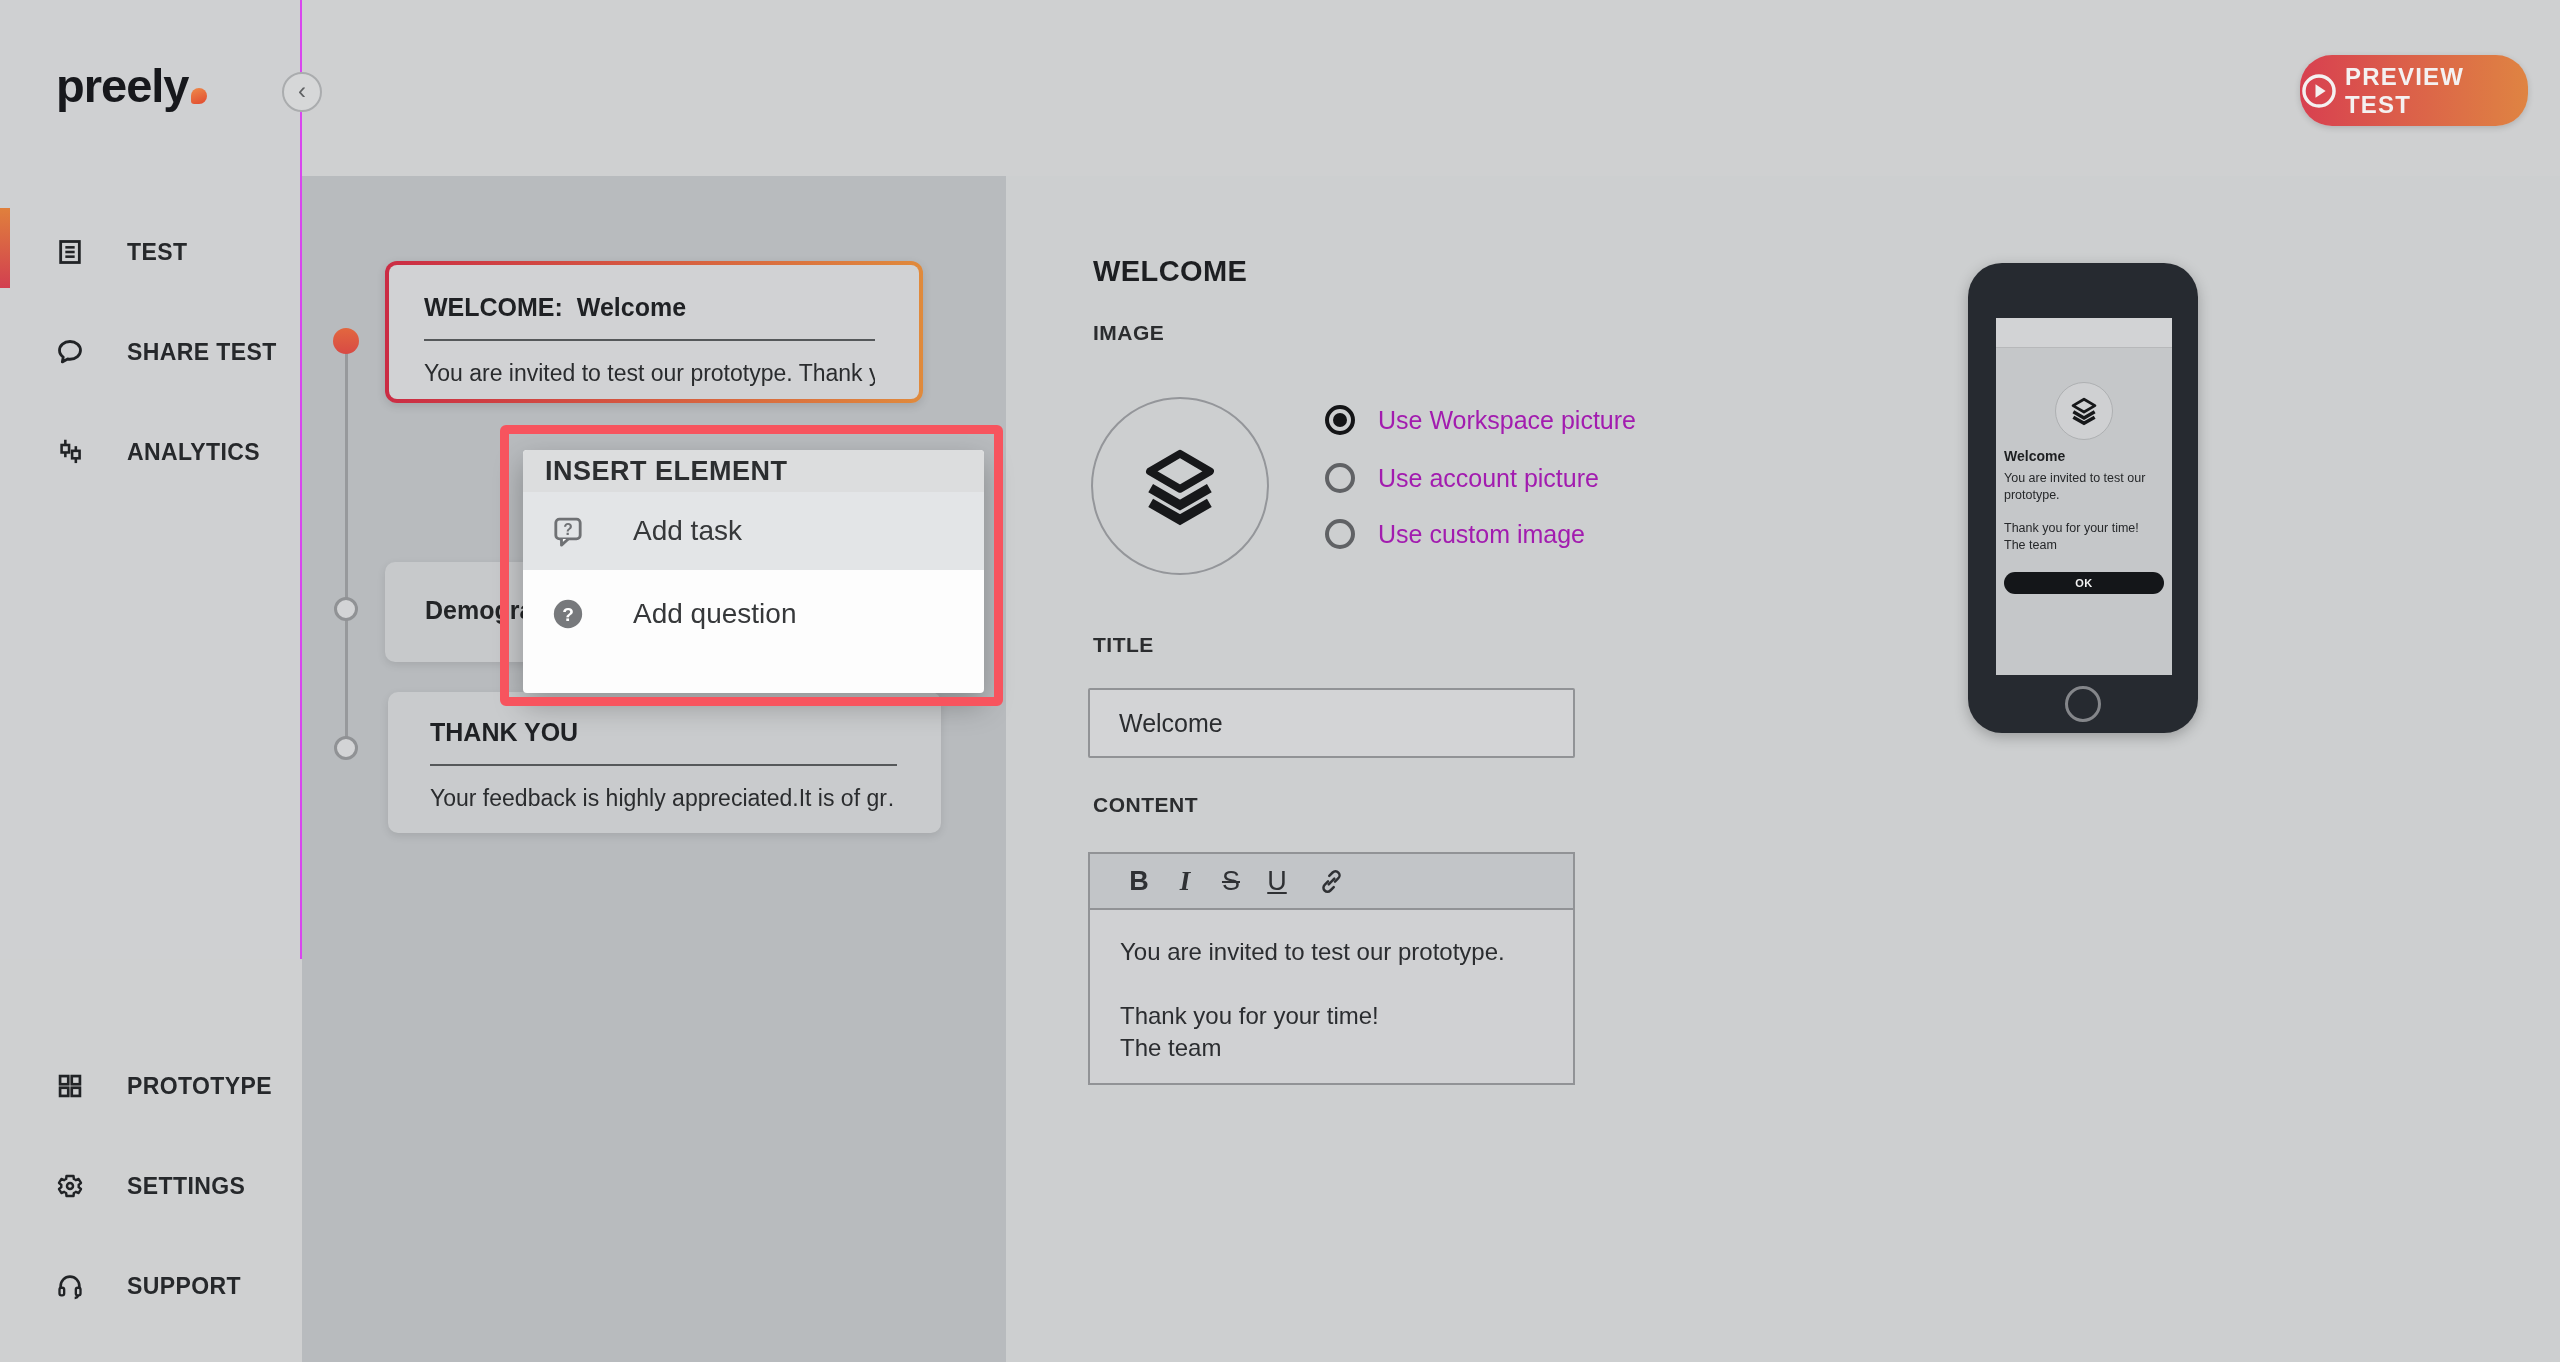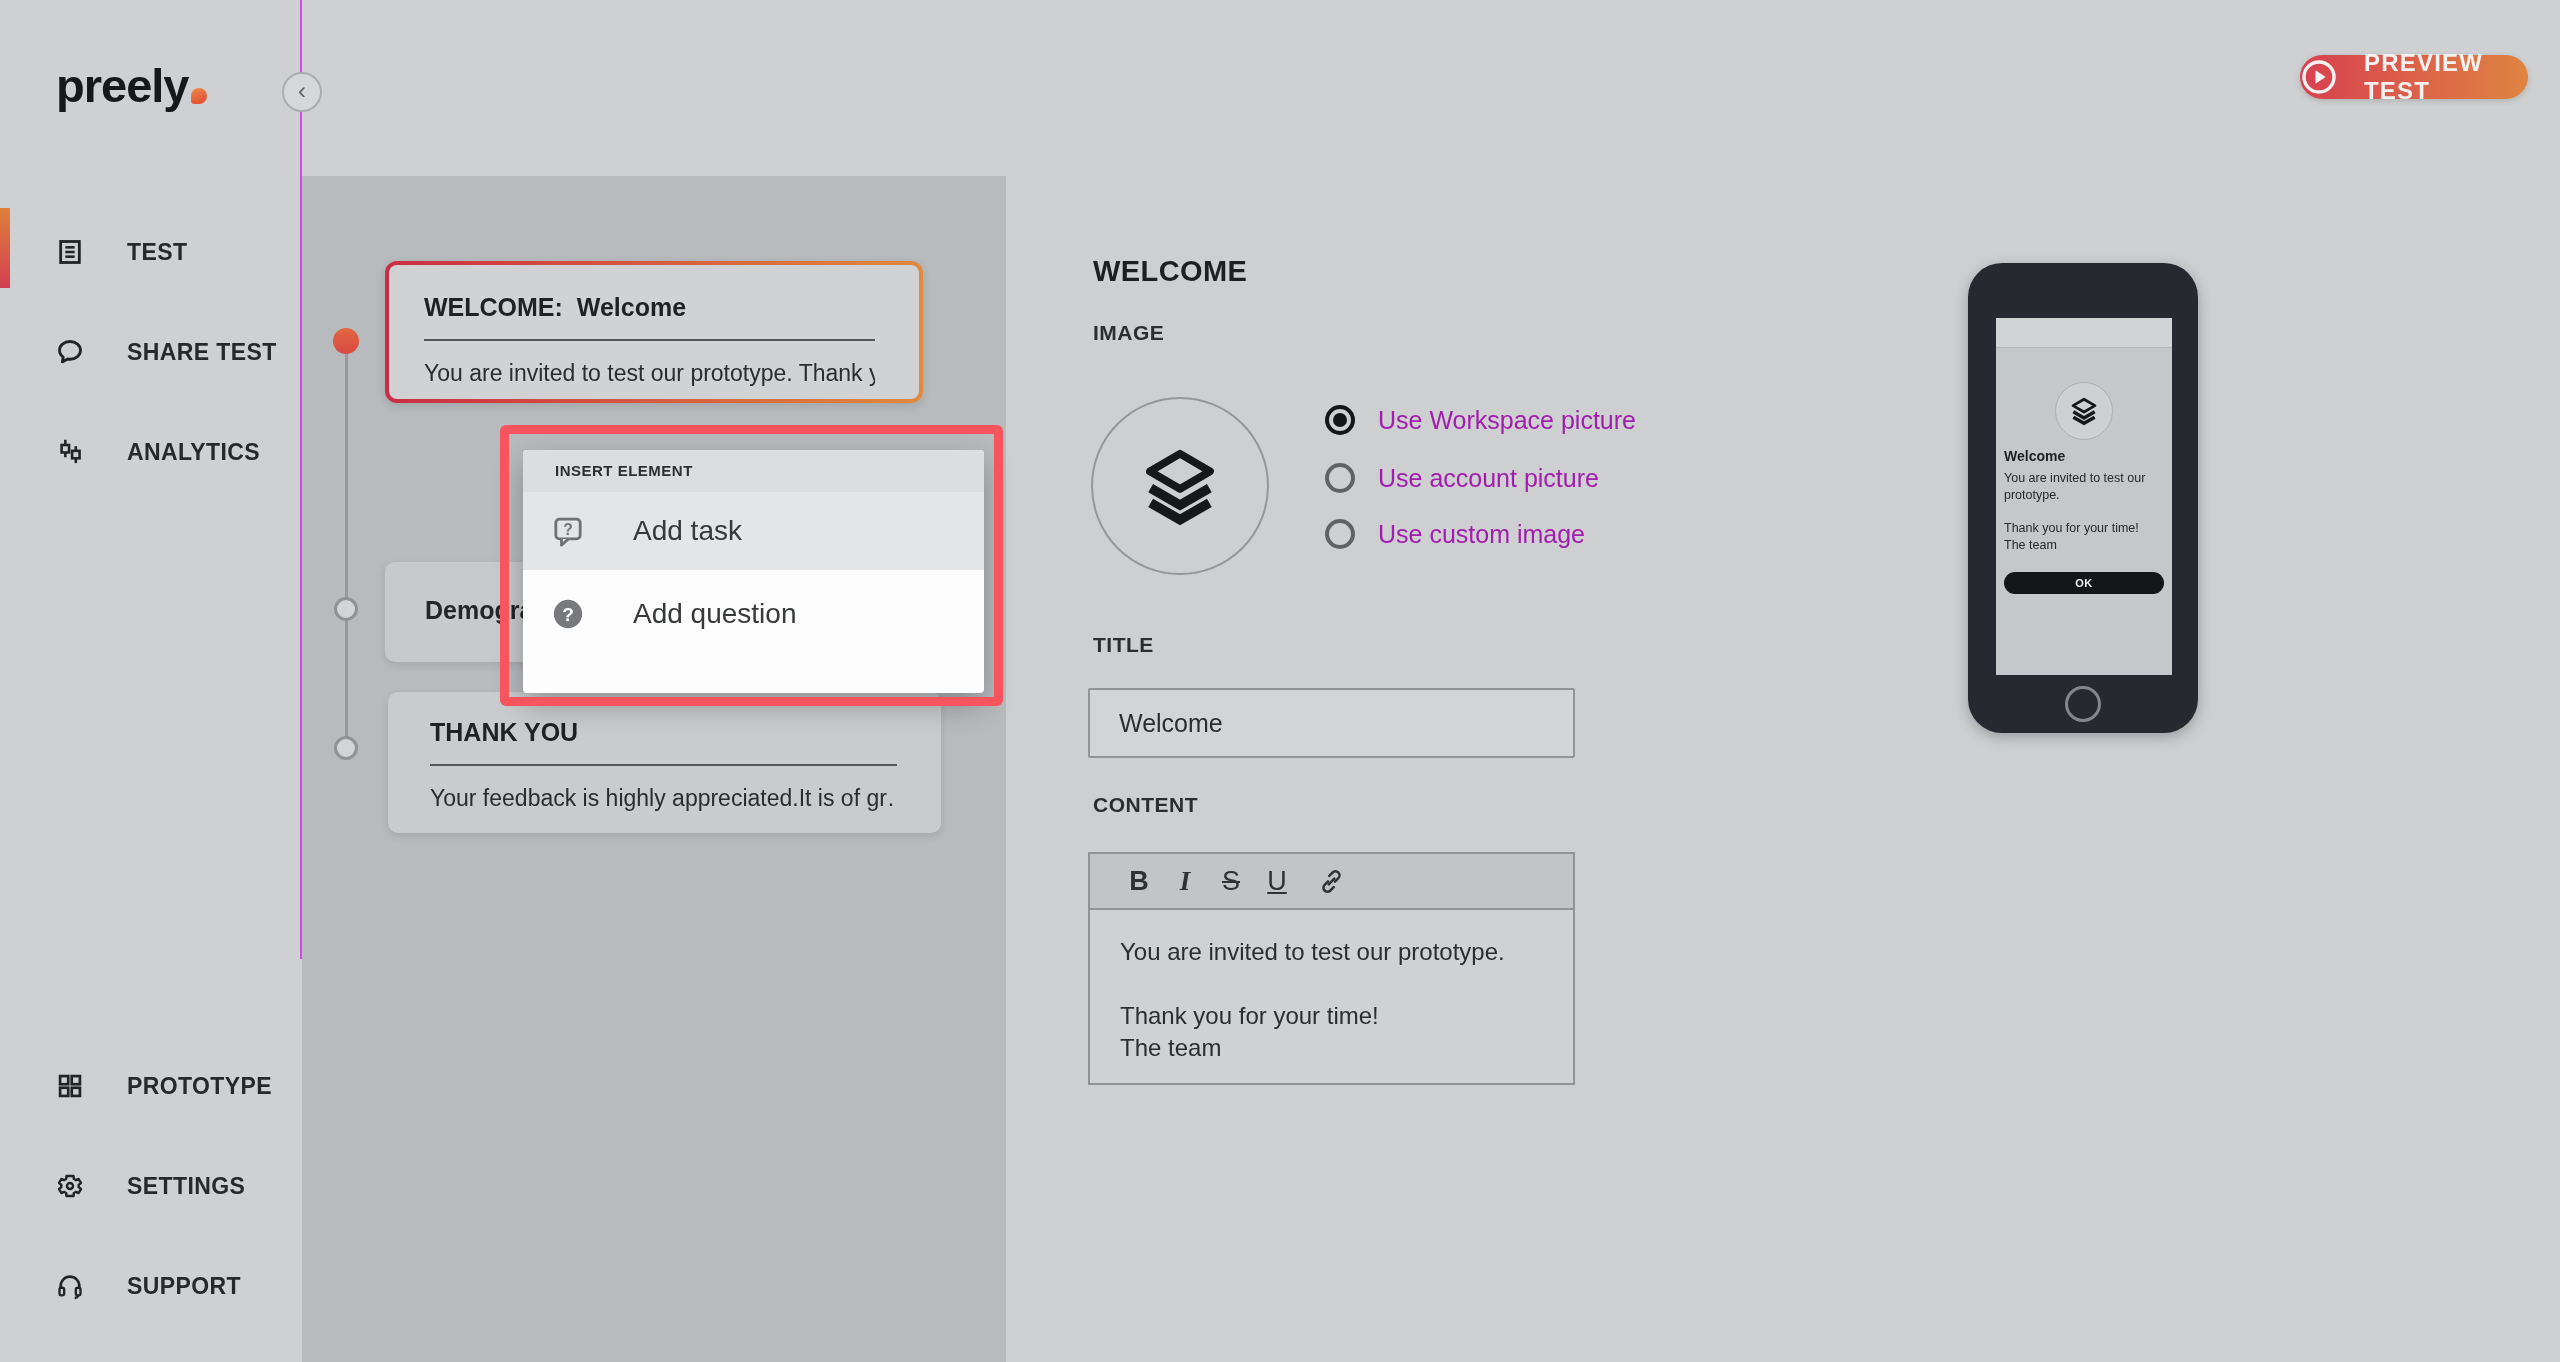--- a/index.html
+++ b/index.html
@@ -18,23 +18,23 @@
   .nav-item .nlabel{position:absolute;left:127px;top:50%;transform:translateY(-50%);
         font-size:23px;font-weight:600;letter-spacing:.4px;color:#26282b;white-space:nowrap;}
   .active-bar{position:absolute;left:0;top:208px;width:10px;height:80px;
         background:linear-gradient(180deg,#e0803c,#d23f50);}
   
   .back-btn{position:absolute;left:282px;top:72px;width:40px;height:40px;border-radius:50%;
         background:#d6d7d8;border:2px solid #aaacae;box-sizing:border-box;z-index:6;
         color:#5f6163;font-size:24px;line-height:34px;text-align:center;cursor:pointer;}
   .crumb{position:absolute;left:356px;top:70px;font-size:33px;color:#3b3e41;white-space:pre;}
   .crumb b{font-weight:700;color:#303336;}
-  .preview-btn{position:absolute;left:2300px;top:55px;width:228px;height:44px;border-radius:32px;
+  .preview-btn{position:absolute;left:2300px;top:55px;width:228px;height:71px;border-radius:32px;
         background:linear-gradient(90deg,#d84050,#df8442);display:flex;align-items:center;
-        justify-content:flex-start;gap:26px;cursor:pointer;box-shadow:0 2px 6px rgba(0,0,0,.15);}
+        justify-content:flex-start;gap:7px;cursor:pointer;box-shadow:0 2px 6px rgba(0,0,0,.15);}
   .preview-btn .plabel{color:#f4f1f1;font-size:24px;font-weight:700;letter-spacing:1.2px;}
   
   .timeline-col{position:absolute;left:302px;top:176px;width:704px;height:1186px;background:#b8bbbe;}
   .main-panel{position:absolute;left:1006px;top:176px;width:1554px;height:1186px;background:#cdcfd0;}
   
   .tl-line{position:absolute;left:345px;top:341px;width:3px;height:407px;background:#97999c;}
   .tl-dot{position:absolute;left:333px;top:328px;width:26px;height:26px;border-radius:50%;
         background:linear-gradient(180deg,#e2673f,#d84a44);}
   .tl-ring{position:absolute;left:334px;width:24px;height:24px;border-radius:50%;
         background:#d3d4d6;border:3px solid #909295;box-sizing:border-box;}
@@ -49,22 +49,22 @@
   .card-demo{position:absolute;left:385px;top:562px;width:538px;height:100px;border-radius:10px;
         background:#c7c9cb;box-shadow:0 3px 8px rgba(0,0,0,.10);box-sizing:border-box;
         padding:34px 30px 0 40px;overflow:hidden;z-index:1;}
   .card-demo .card-title{font-weight:600;font-size:25px;color:#232527;}
   .card-thanks{position:absolute;left:388px;top:692px;width:553px;height:141px;border-radius:10px;
         background:#c9cbcd;box-shadow:0 3px 8px rgba(0,0,0,.10);box-sizing:border-box;
         padding:26px 44px 0 42px;overflow:hidden;z-index:1;}
   
   .popup{position:absolute;left:523px;top:450px;width:461px;height:243px;background:#fdfdfd;
         border-radius:4px;box-shadow:0 12px 30px rgba(0,0,0,.28);z-index:30;overflow:hidden;}
-  .popup-header{height:42px;background:#dcddde;line-height:42px;padding-left:32px;
-        font-size:15px;font-weight:700;letter-spacing:.5px;color:#2c2e30;}
+  .popup-header{height:42px;background:#dcddde;line-height:42px;padding-left:22px;
+        font-size:27px;font-weight:700;letter-spacing:.5px;color:#2c2e30;}
   .menu-item{position:relative;cursor:pointer;}
   .menu-item.task{height:78px;background:#e3e5e7;}
   .menu-item.question{height:88px;background:#fdfdfd;}
   .menu-item .micon{position:absolute;left:28px;top:50%;transform:translateY(-50%);width:34px;height:34px;}
   .menu-item .mlabel{position:absolute;left:110px;top:50%;transform:translateY(-50%);
         font-size:28px;color:#36383a;}
   .red-annotation{position:absolute;left:500px;top:425px;width:503px;height:281px;box-sizing:border-box;
         border:9px solid #f7545e;border-radius:6px;z-index:40;pointer-events:none;}
   
   .sec-title{position:absolute;left:1093px;top:255px;font-size:29px;font-weight:700;

